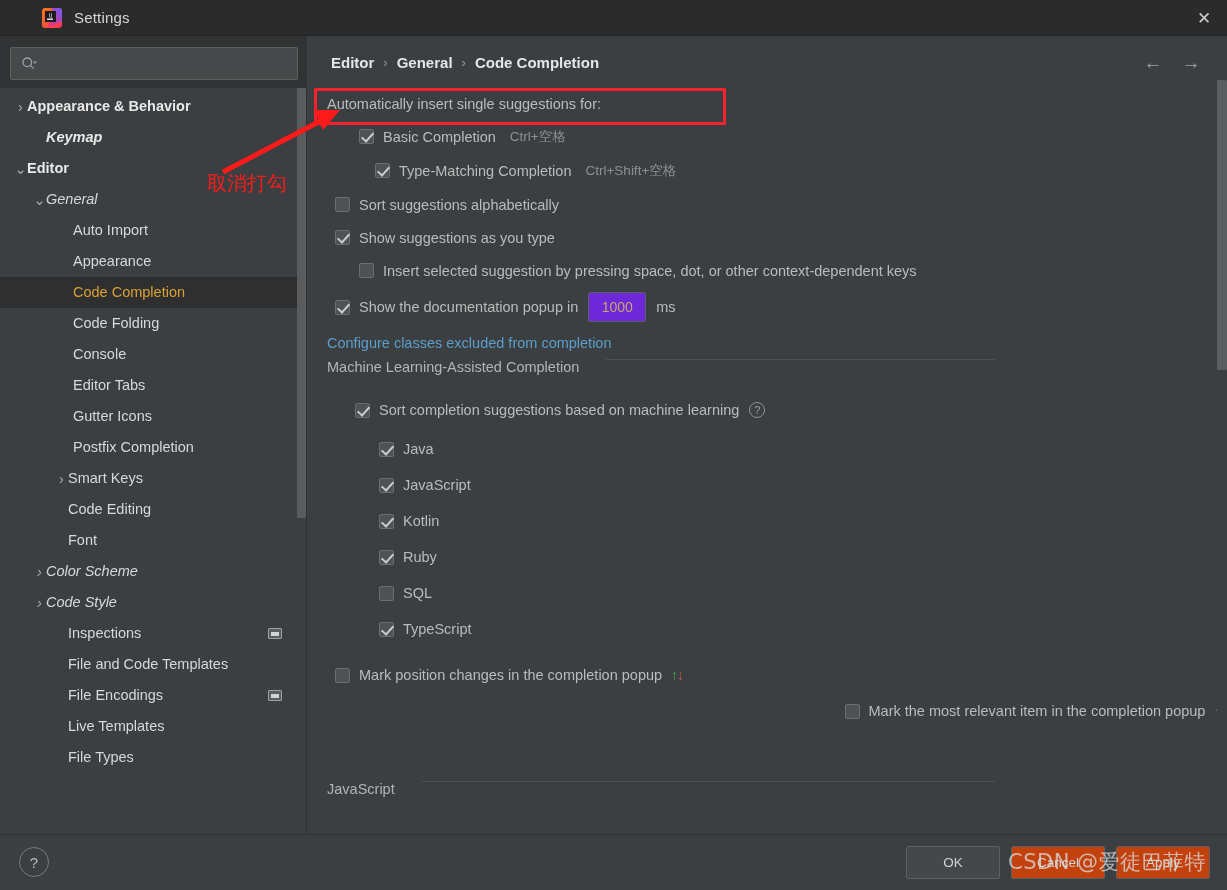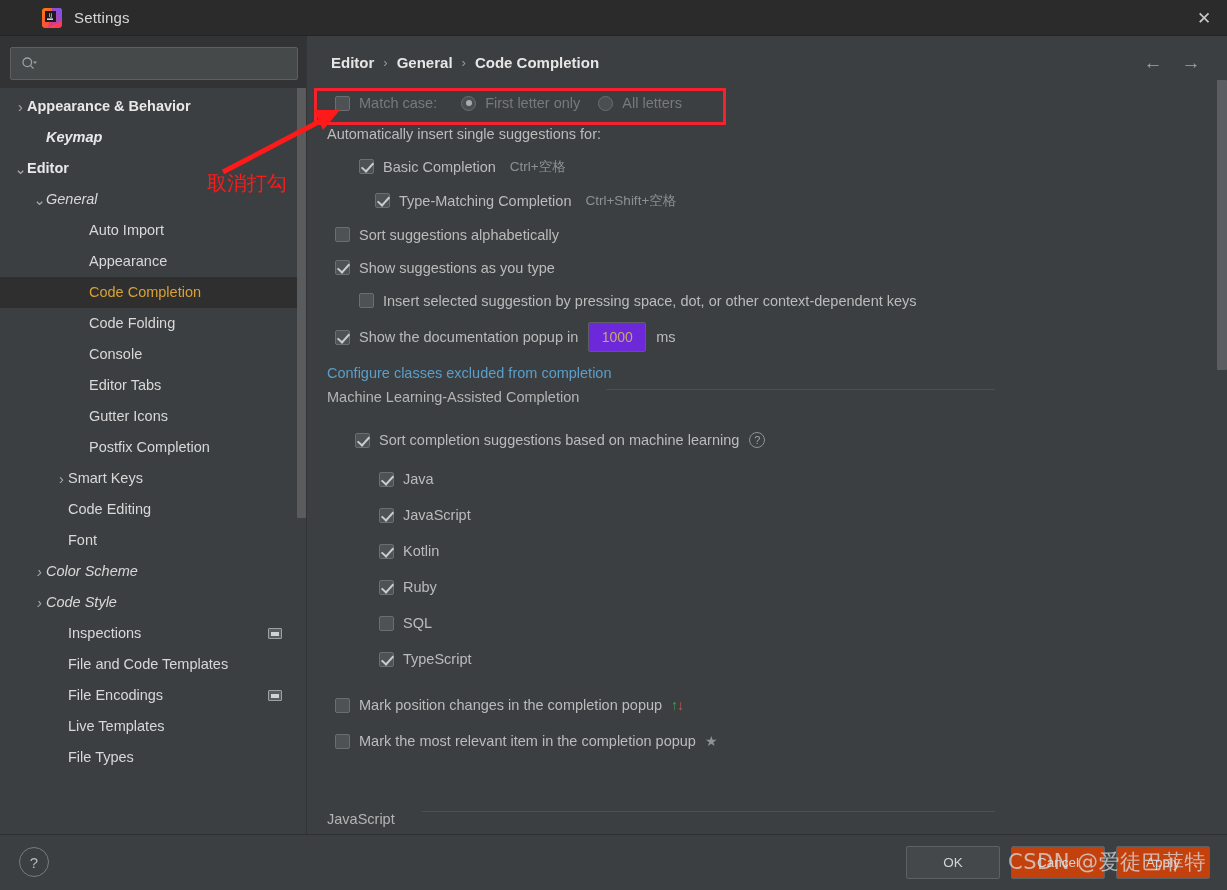--- a/index.html
+++ b/index.html
@@ -90,21 +90,21 @@
   }
   .badge-ico::after {
     content: ""; position: absolute; left: 2px; top: 3px;
     width: 8px; height: 4px; background: #cfd3d6;
   }
 
   
   .i0 { padding-left: 14px; }
   .i1 { padding-left: 33px; font-style: italic; }
   .i2 { padding-left: 55px; }
-  .i3 { padding-left: 76px; }
+  .i3 { padding-left: 60px; }
 
   .sb-scroll {
     position: absolute; left: 297px; top: 88px;
     width: 9px; height: 746px; background: #3c3f41;
   }
   .sb-thumb {
     position: absolute; left: 0; top: 0;
     width: 9px; height: 430px;
     background: #595b5d; border-radius: 1px;
   }
@@ -399,28 +399,20 @@
       <span>Code Completion</span>
     </div>
 
     <div class="navbtns">
       <span class="navbtn">←</span>
       <span class="navbtn">→</span>
     </div>
 
     <div class="content">
 
-      <div class="row" style="height:30px; padding-left:28px;">
-        <span class="cb"></span>
-        <span class="lbl disabled">Match case:</span>
-        <span class="rd on" style="margin-left:24px;"></span>
-        <span class="lbl disabled">First letter only</span>
-        <span class="rd" style="margin-left:18px;"></span>
-        <span class="lbl disabled">All letters</span>
-      </div>
 
       <div class="row" style="height:32px; padding-left:20px;">
         <span class="lbl plain">Automatically insert single suggestions for:</span>
       </div>
 
       <div class="row" style="height:33px; padding-left:52px;">
         <span class="cb checked"></span>
         <span class="lbl">Basic Completion</span>
         <span class="shortcut">Ctrl+空格</span>
       </div>
@@ -494,21 +486,21 @@
             <span class="lbl">TypeScript</span>
           </div>
         </div>
 
       <div class="row" style="height:36px; padding-left:28px; margin-top:10px;">
         <span class="cb"></span>
         <span class="lbl">Mark position changes in the completion popup</span>
         <span class="arrow-ud"><span style="color:#499c54;">↑</span><span style="color:#c75450;">↓</span></span>
       </div>
 
-      <div class="row" style="height:36px; padding-left:28px;">
+      <div class="row" style="height:36px; padding-left:28px;justify-content:flex-end;">
         <span class="cb"></span>
         <span class="lbl">Mark the most relevant item in the completion popup</span>
         <span class="star">★</span>
       </div>
 
       <div class="row sectionhdr" style="height:30px; padding-left:20px; padding-right:232px; margin-top:52px;">
         <span class="shtxt">JavaScript</span>
         <span class="shline"></span>
       </div>
 

